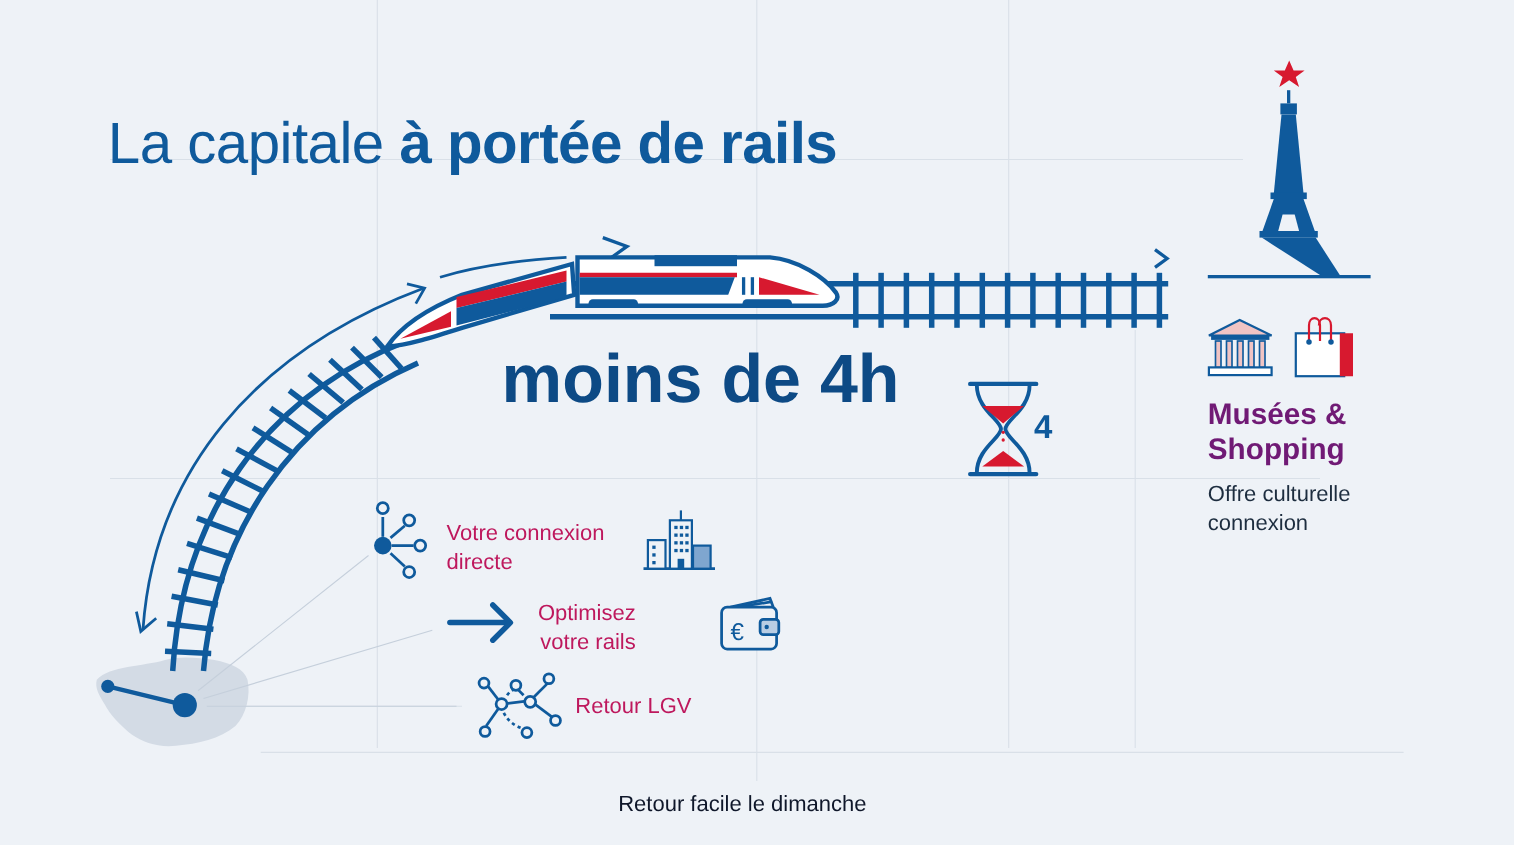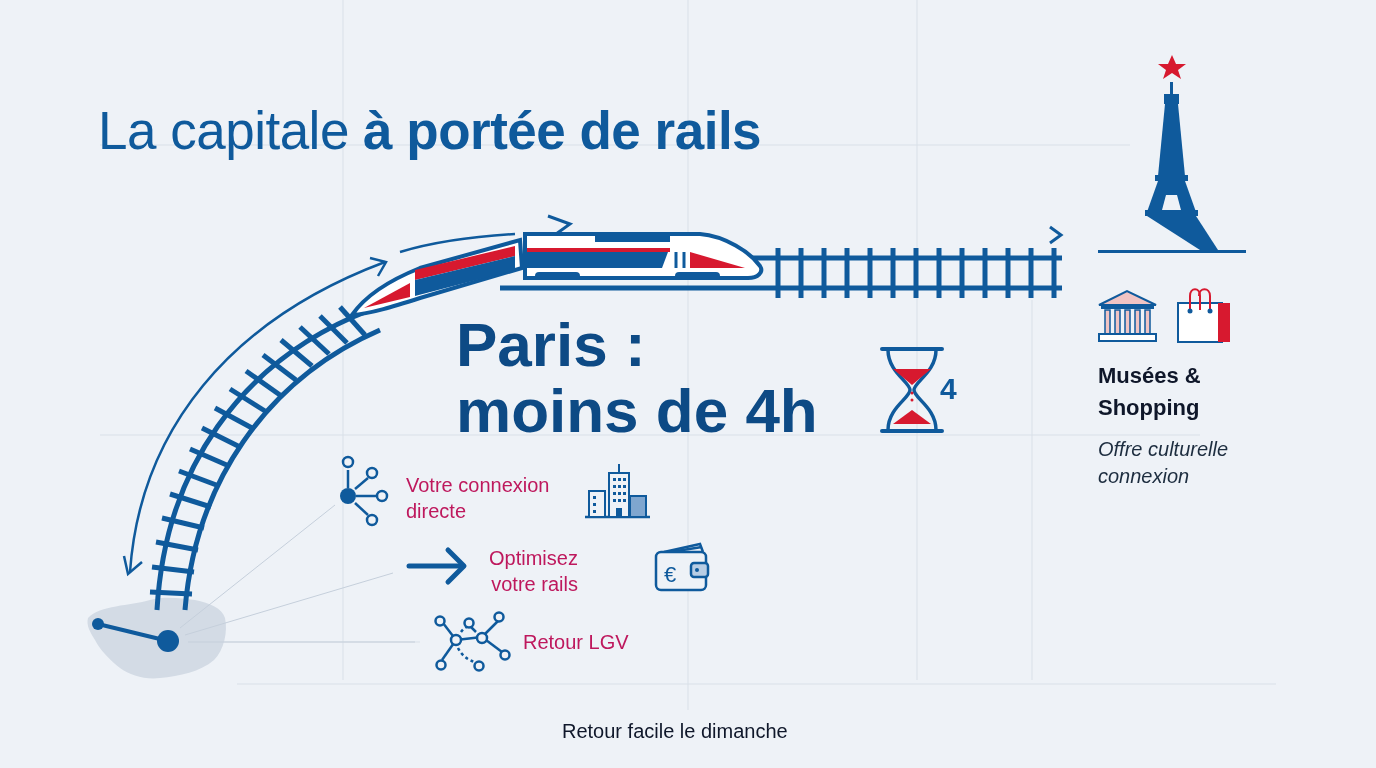--- a/index.html
+++ b/index.html
@@ -19,25 +19,25 @@
     .headline {
       position: absolute; left: 456px; top: 312px;
       font-size: 62px; font-weight: 700; color: #0d4a85; line-height: 66px; white-space: nowrap;
     }
     .sup4 {
       position: absolute; left: 940px; top: 372px;
       font-size: 30px; font-weight: 700; color: #0f5a9c;
     }
     .side-title {
       position: absolute; left: 1098px; top: 360px;
-      font-size: 22px; font-weight: 700; color: #0f172a; line-height: 32px;
+      font-size: 27px; font-weight: 700; color: #701a75; line-height: 32px;
     }
     .side-sub {
       position: absolute; left: 1098px; top: 436px;
-      font-size: 20px; color: #1d2d3f; line-height: 27px; font-style: italic;
+      font-size: 20px; color: #1d2d3f; line-height: 27px;
     }
     .feature {
       position: absolute; font-size: 20px; color: #be185d; line-height: 26px; white-space: nowrap;
     }
     .footer {
       position: absolute; left: 562px; top: 720px;
       font-size: 20px; color: #0f172a;
     }
   </style>
 </head>
@@ -264,21 +264,20 @@
       <circle cx="499" cy="617" r="4.5" fill="#eef2f7"></circle>
       <circle cx="505" cy="655" r="4.5" fill="#eef2f7"></circle>
       <circle cx="441" cy="665" r="4.5" fill="#eef2f7"></circle>
       <circle cx="479" cy="666" r="4.5" fill="#eef2f7"></circle>
     </g>
   </svg>
 
   <div class="title"><span>La capitale </span><span class="bold">à portée de rails</span></div>
 
   <div class="headline">
-    <div>Paris :</div>
     <div>moins de 4h</div>
   </div>
   <div class="sup4">4</div>
 
   <div class="side-title">
     <div>Musées &amp;</div>
     <div>Shopping</div>
   </div>
   <div class="side-sub">
     <div>Offre culturelle</div>

